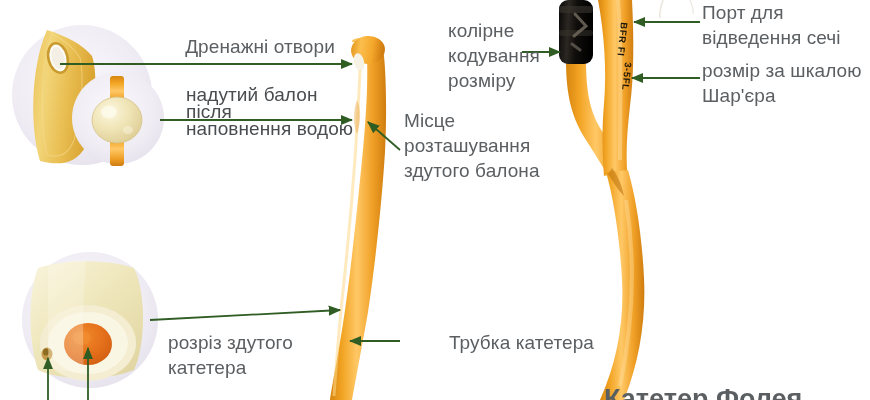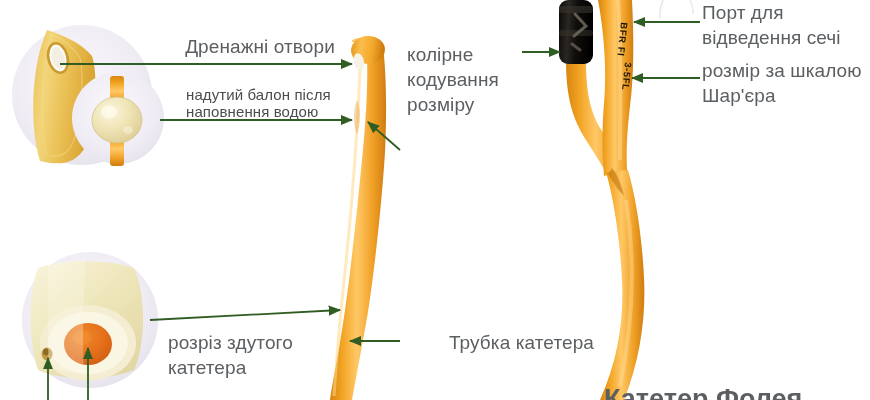--- a/index.html
+++ b/index.html
@@ -27,21 +27,21 @@
   }
   .lbl {
     position: absolute;
     color: #5b5f62;
     font-size: 17.5px;
     line-height: 23px;
     white-space: pre-line;
     letter-spacing: 0.1px;
   }
   .lbl.small {
-    font-size: 15px;
+    font-size: 19px;
     line-height: 17px;
     color: #4a4d50;
   }
   .lbl.big {
     font-size: 19px;
     line-height: 25px;
   }
 </style>
 </head>
 <body>
@@ -232,29 +232,32 @@
         <text id="cutText" x="604" y="408" font-family="'Liberation Sans', sans-serif" font-size="27" font-weight="700" fill="#5B5F62">Катетер Фолея</text>
       </g>
     </g>
   </svg>
 
   <div class="lbl big" style="left:140px; top:34px; width:240px;text-align:center;">Дренажні отвори</div>
 
   <div class="lbl small" style="left:186px; top:86px; width:170px;">надутий балон після
 наповнення водою</div>
 
-  <div class="lbl big" style="left:407px; top:18px; width:125px;margin-top:24px;">колірне
+  <div class="lbl big" style="left:448px; top:18px; width:125px;">колірне
 кодування
 розміру</div>
 
   <div class="lbl big" style="left:702px; top:0px; width:170px;">Порт для
 відведення сечі</div>
 
   <div class="lbl big" style="left:702px; top:58px; width:180px;">розмір за шкалою
 Шар'єра</div>
 
+  <div class="lbl big" style="left:404px; top:108px; width:170px;">Місце
+розташування
+здутого балона</div>
 
   <div class="lbl big" style="left:168px; top:330px; width:170px;">розріз здутого
 катетера</div>
 
   <div class="lbl big" style="left:404px; top:330px; width:190px;text-align:right;">Трубка катетера</div>
 
 </div>
 
 </body></html>

